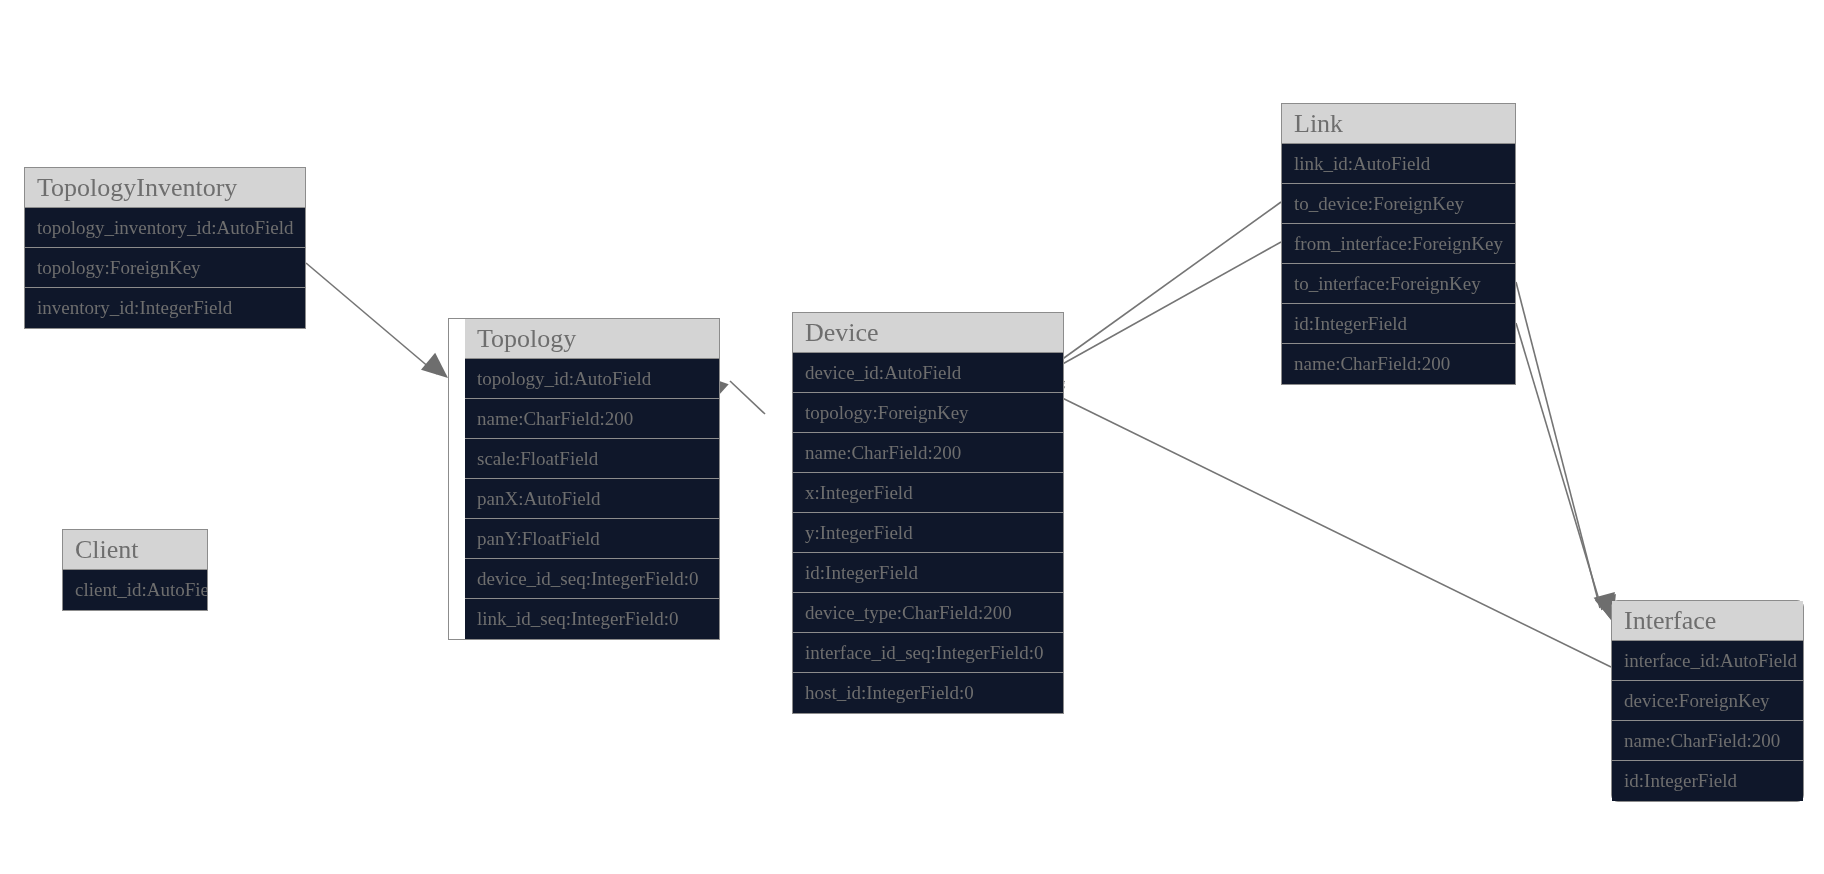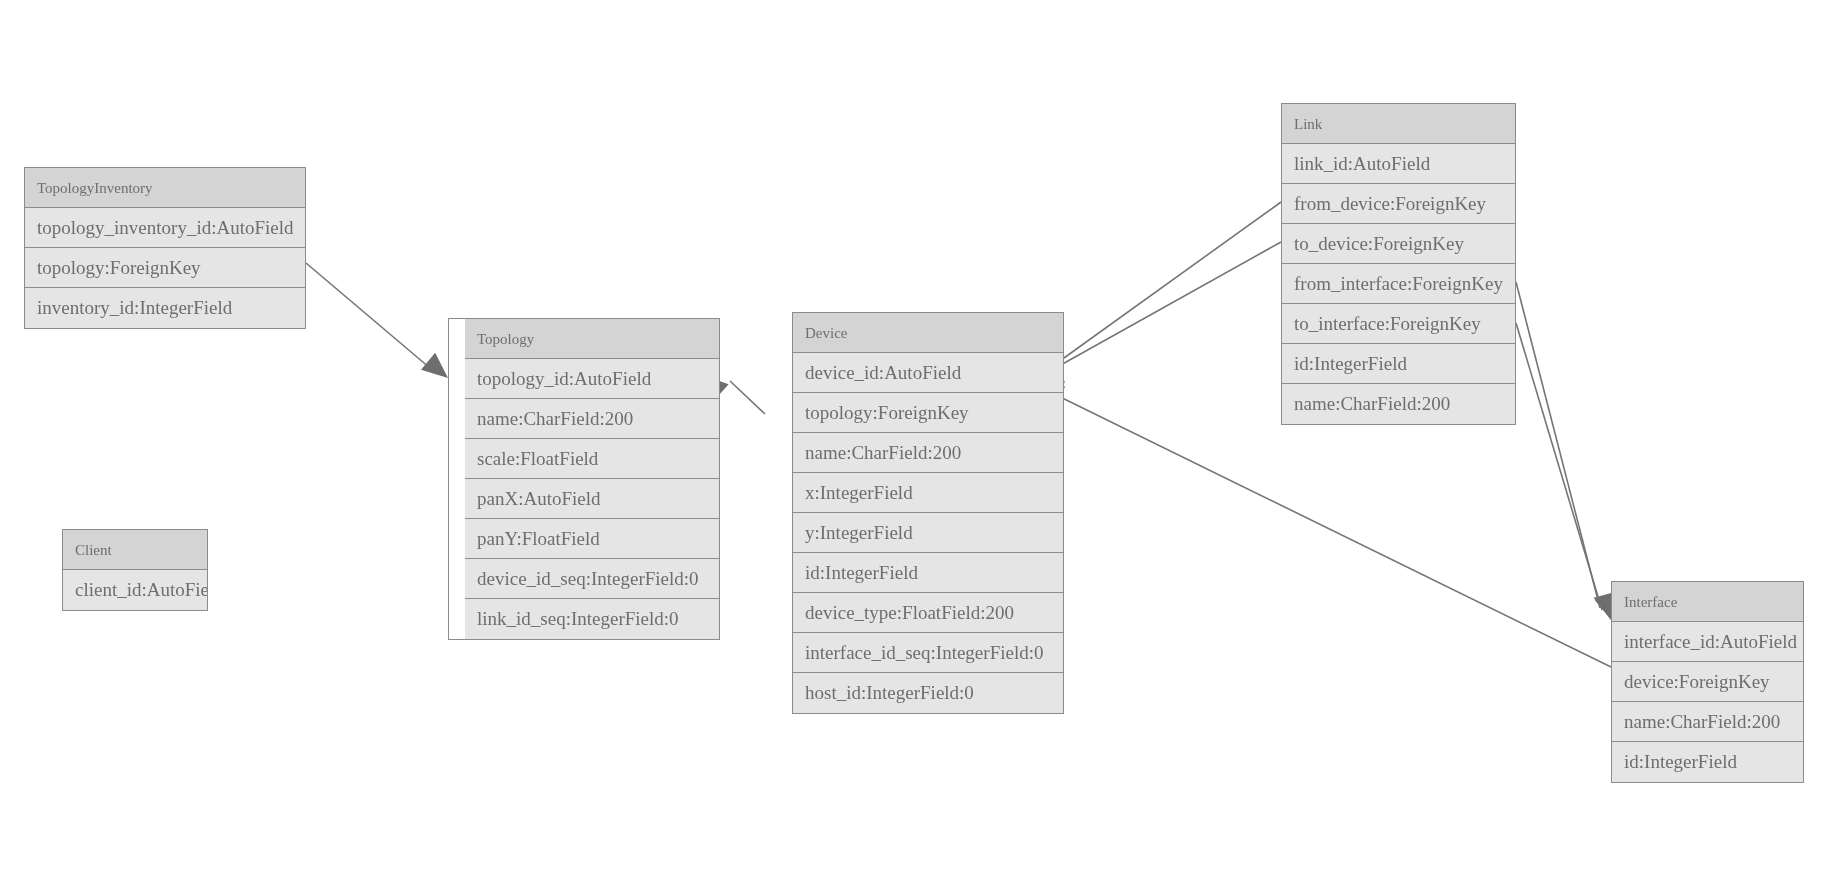--- a/index.html
+++ b/index.html
@@ -30,36 +30,36 @@
     background: #ffffff;
     z-index: 2;
   }
   .entity-header {
     box-sizing: border-box;
     height: 40px;
     line-height: 40px;
     background: #d4d4d4;
     border-bottom: 1px solid #8c8c8c;
     color: #6e6e6e;
-    font-size: 15px;
+    font-size: 26px;
     padding: 0 0 0 12px;
     white-space: nowrap;
     overflow: hidden;
   }
   .entity-field {
     box-sizing: border-box;
     height: 40px;
     line-height: 40px;
     border-bottom: 1px solid #8c8c8c;
     color: #6e6e6e;
     font-size: 19px;
     padding: 0 0 0 12px;
     white-space: nowrap;
     overflow: hidden;
-    background: #e5e5e5;
+    background: #0f172a;
   }
   .entity-field:last-child {
     border-bottom: none;
   }
 </style>
 </head>
 <body>
 
 <div id="canvas">
   <svg id="edge-layer" viewBox="0 0 1824 874" width="1824" height="874">
@@ -114,35 +114,34 @@
         <div class="entity-field">client_id:AutoField</div>
       </div>
       <div class="entity" style="left: 792px; top: 312px; width: 272px;">
         <div class="entity-header">Device</div>
         <div class="entity-field">device_id:AutoField</div>
         <div class="entity-field">topology:ForeignKey</div>
         <div class="entity-field">name:CharField:200</div>
         <div class="entity-field">x:IntegerField</div>
         <div class="entity-field">y:IntegerField</div>
         <div class="entity-field">id:IntegerField</div>
-        <div class="entity-field">device_type:FloatField:200</div>
+        <div class="entity-field">device_type:CharField:200</div>
         <div class="entity-field">interface_id_seq:IntegerField:0</div>
         <div class="entity-field">host_id:IntegerField:0</div>
       </div>
       <div class="entity" style="left: 1281px; top: 103px; width: 235px;">
         <div class="entity-header">Link</div>
         <div class="entity-field">link_id:AutoField</div>
-        <div class="entity-field">from_device:ForeignKey</div>
         <div class="entity-field">to_device:ForeignKey</div>
         <div class="entity-field">from_interface:ForeignKey</div>
         <div class="entity-field">to_interface:ForeignKey</div>
         <div class="entity-field">id:IntegerField</div>
         <div class="entity-field">name:CharField:200</div>
       </div>
-      <div class="entity" style="left: 1611px; top: 581px; width: 193px;">
+      <div class="entity" style="left: 1611px; top: 600px; width: 193px; border-radius: 7px;">
         <div class="entity-header">Interface</div>
         <div class="entity-field">interface_id:AutoField</div>
         <div class="entity-field">device:ForeignKey</div>
         <div class="entity-field">name:CharField:200</div>
         <div class="entity-field">id:IntegerField</div>
       </div>
     </div>
 </div>
 
 </body></html>

